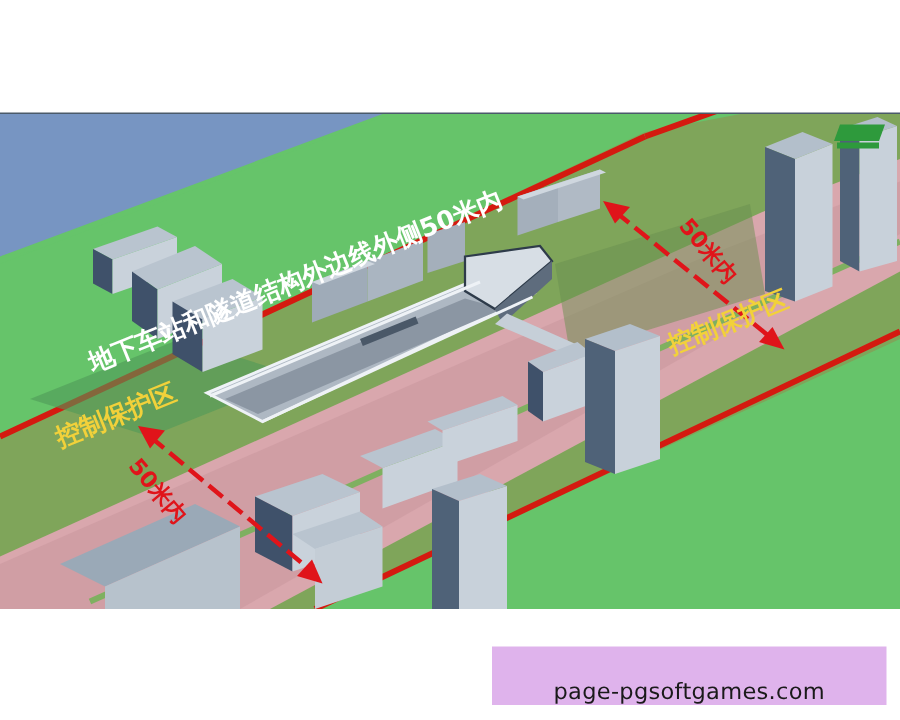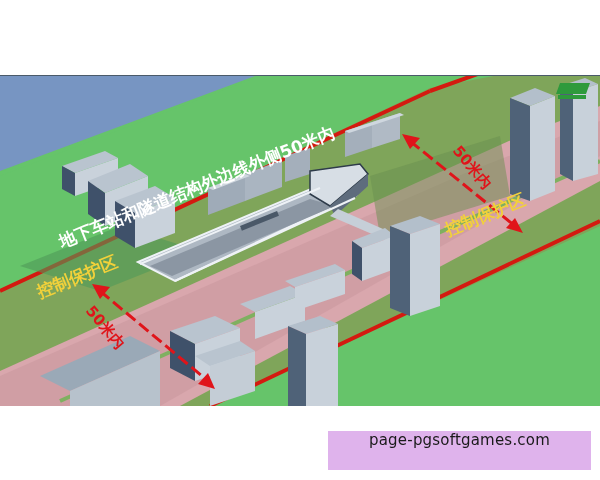--- a/index.html
+++ b/index.html
@@ -2,21 +2,21 @@
 <html><head>
 <meta charset="utf-8">
 <style>
   html, body { margin: 0; padding: 0; background: #ffffff; }
   body { width: 600px; height: 480px; position: relative; overflow: hidden;
          font-family: "DejaVu Sans", sans-serif; }
   .scene { position: absolute; left: 0; top: 75px; width: 600px; height: 330px;
            overflow: hidden; border-top: 1px solid #4a5a6a; }
   .scene svg { position: absolute; left: 0; top: 0; }
   .caption { position: absolute; left: 328px; top: 431px; width: 263px; height: 39px;
-             background: #dfb3ec; display: flex; align-items: flex-start; justify-content: center; }
+             background: #dfb3ec; display: flex; align-items: flex-end; justify-content: center; }
   .caption span { font-family: "DejaVu Sans", sans-serif; font-size: 15px; color: #1a1a1a; letter-spacing: 0.2px; }
   .lbl { font-family: "DejaVu Sans", sans-serif; font-weight: bold; }
 </style>
 </head>
 <body>
 
 <div class="scene">
   <svg width="600" height="330" viewBox="0 0 600 330" xmlns="http://www.w3.org/2000/svg">
 
     <rect x="0" y="0" width="600" height="330" fill="#7795c2"></rect>

